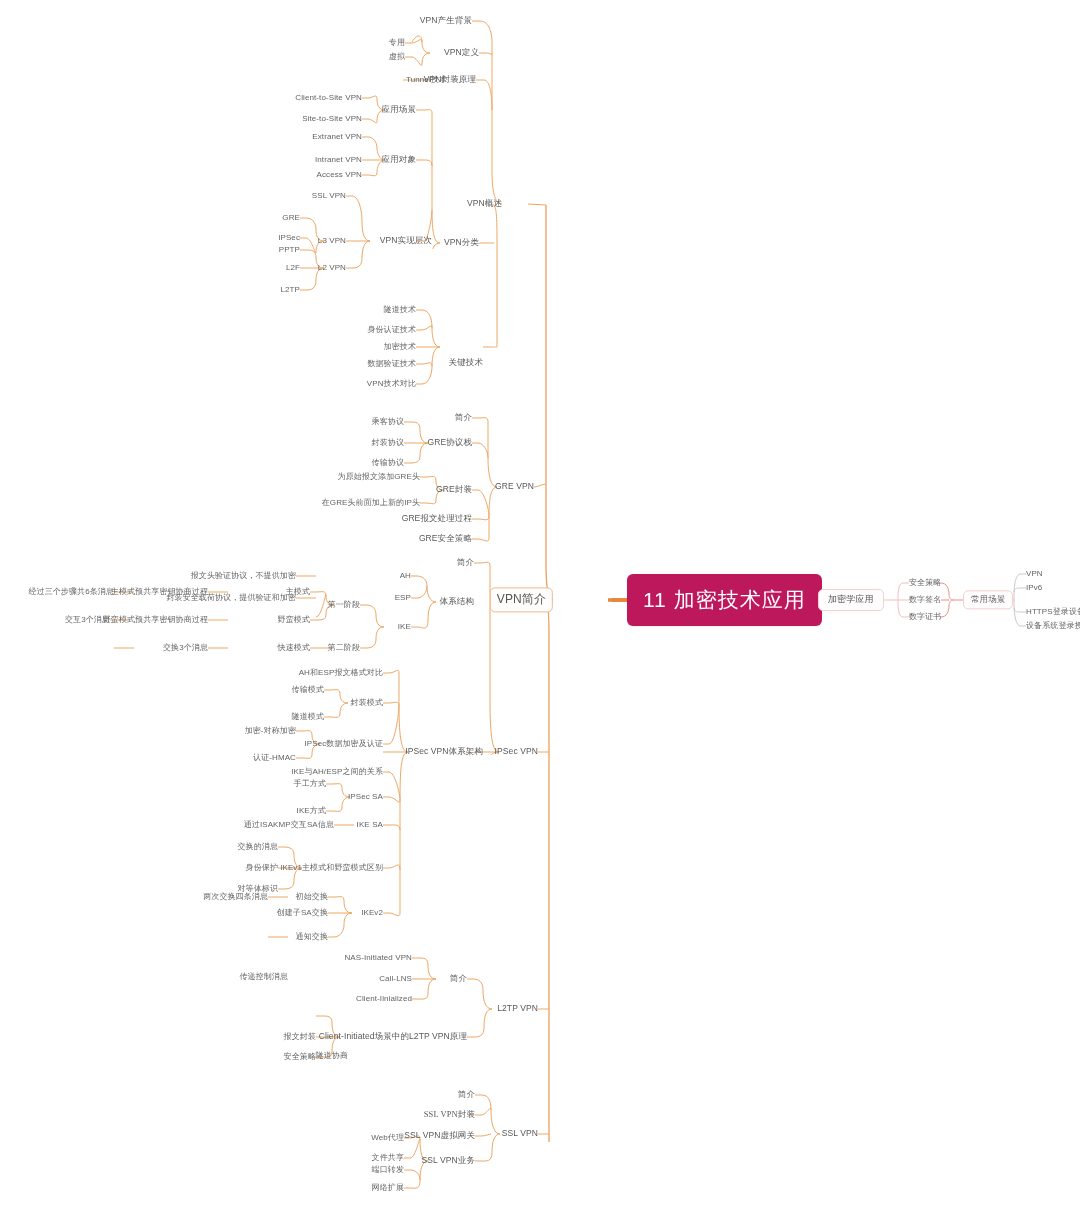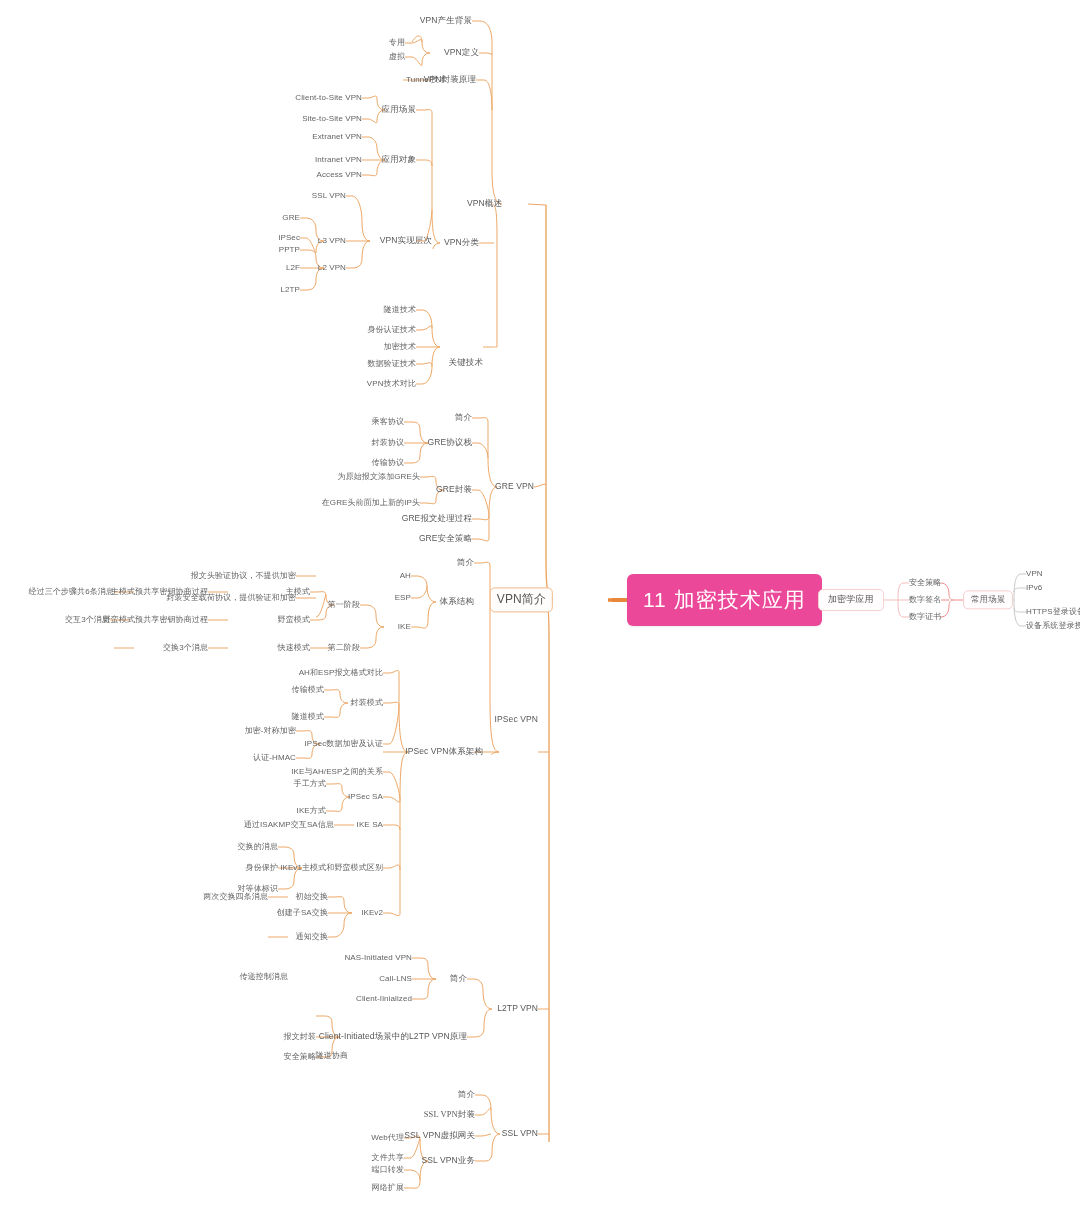--- a/index.html
+++ b/index.html
@@ -42,21 +42,21 @@
     border:1px solid #f6cfcf;
     border-radius:5px;
     padding:4px 7px;
     background:#fffdfd;
     font-size:8.5px;
     color:#5a5a5a;
     transform:translate(0,-50%);
   }
   #root{
     position:absolute;
-    background:#ec4899;
+    background:#be185d;
     color:#ffffff;
     border-radius:6px;
     padding:12px 16px;
     font-size:21px;
     letter-spacing:1px;
     transform:translateY(-50%);
     box-shadow:0 1px 2px rgba(0,0,0,0.07);
   }
 </style>
 </head>
@@ -436,21 +436,21 @@
   <div class="node" style="left:472px;top:443px;transform:translate(-100%,-50%);">GRE协议栈</div>
   <div class="node lvl-leaf" style="left:404px;top:422px;transform:translate(-100%,-50%);">乘客协议</div>
   <div class="node lvl-leaf" style="left:404px;top:443px;transform:translate(-100%,-50%);">封装协议</div>
   <div class="node lvl-leaf" style="left:404px;top:463px;transform:translate(-100%,-50%);">传输协议</div>
   <div class="node" style="left:472px;top:490px;transform:translate(-100%,-50%);">GRE封装</div>
   <div class="node lvl-leaf" style="left:420px;top:477px;transform:translate(-100%,-50%);">为原始报文添加GRE头</div>
   <div class="node lvl-leaf" style="left:420px;top:503px;transform:translate(-100%,-50%);">在GRE头前面加上新的IP头</div>
   <div class="node" style="left:472px;top:519px;transform:translate(-100%,-50%);">GRE报文处理过程</div>
   <div class="node" style="left:472px;top:539px;transform:translate(-100%,-50%);">GRE安全策略</div>
 
-  <div class="node" style="left:538px;top:720px;transform:translate(-100%,-50%);">IPSec VPN</div>
+  <div class="node" style="left:538px;top:752px;transform:translate(-100%,-50%);">IPSec VPN</div>
   <div class="node" style="left:474px;top:563px;transform:translate(-100%,-50%);">简介</div>
   <div class="node" style="left:474px;top:602px;transform:translate(-100%,-50%);">体系结构</div>
 
   <div class="node lvl-leaf" style="left:411px;top:576px;transform:translate(-100%,-50%);">AH</div>
   <div class="node lvl-leaf" style="left:296px;top:576px;transform:translate(-100%,-50%);">报文头验证协议，不提供加密</div>
   <div class="node lvl-leaf" style="left:411px;top:598px;transform:translate(-100%,-50%);">ESP</div>
   <div class="node lvl-leaf" style="left:296px;top:598px;transform:translate(-100%,-50%);">封装安全载荷协议，提供验证和加密</div>
   <div class="node lvl-leaf" style="left:411px;top:627px;transform:translate(-100%,-50%);">IKE</div>
   <div class="node lvl-leaf" style="left:360px;top:605px;transform:translate(-100%,-50%);">第一阶段</div>
   <div class="node lvl-leaf" style="left:310px;top:592px;transform:translate(-100%,-50%);">主模式</div>

